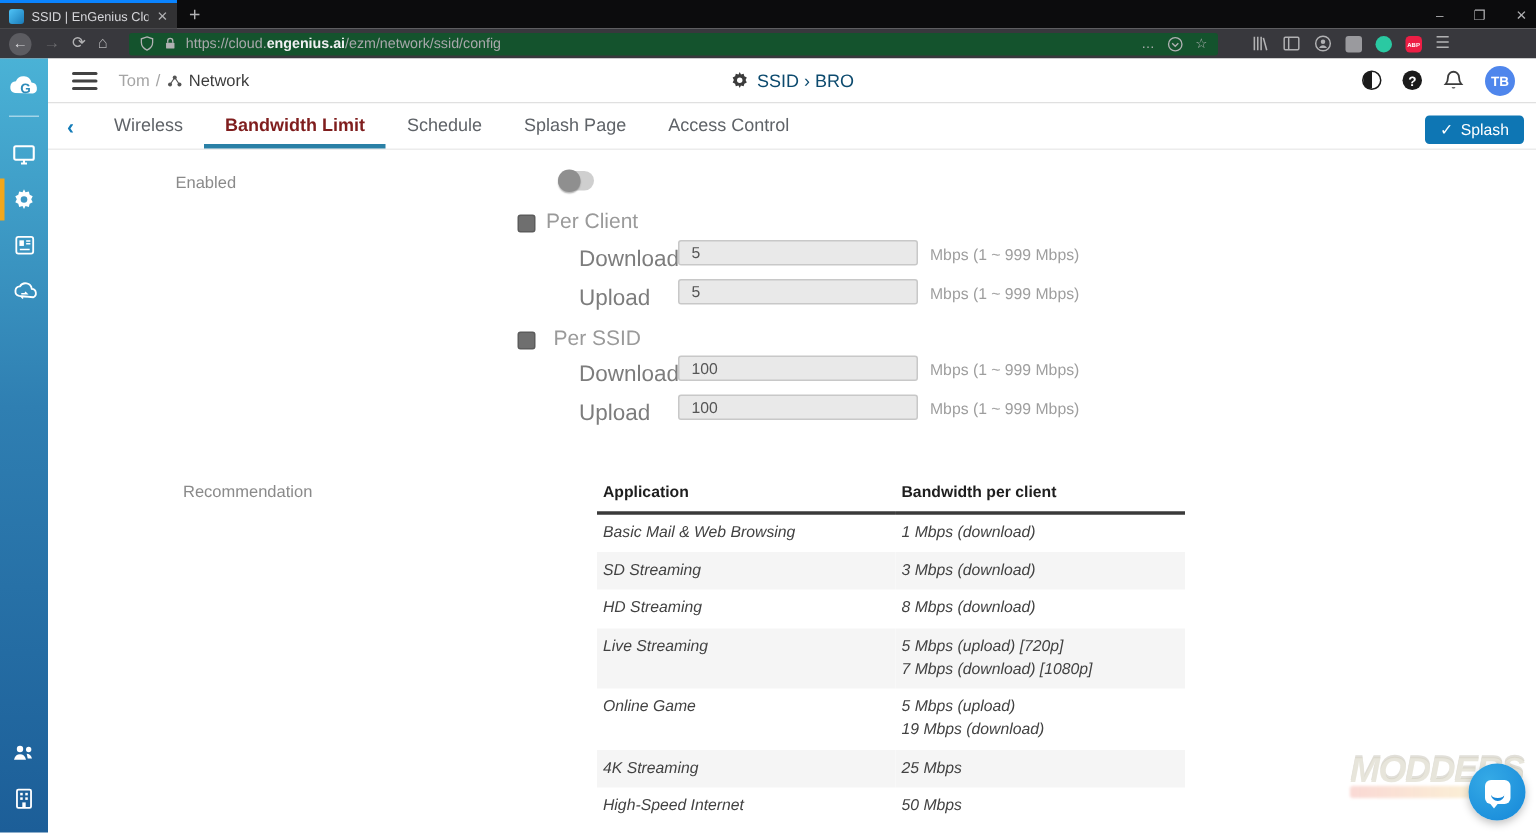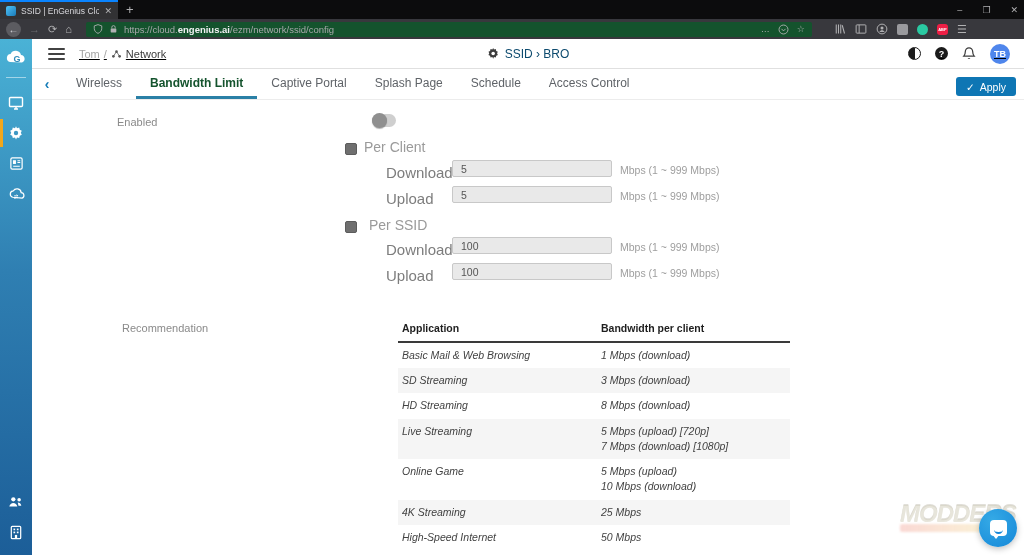--- a/index.html
+++ b/index.html
@@ -28,35 +28,35 @@
   .ext-abp { width:11px; height:11px; border-radius:3px; background:#ed1e45; color:#fff; font-size:4px; font-weight:bold; display:flex; align-items:center; justify-content:center; }
 
   
   .sidebar { position:absolute; left:0; top:39px; width:32px; height:516px; background:linear-gradient(180deg,#4ab2d6 0%,#2f7fb2 45%,#1c5e98 100%); display:flex; flex-direction:column; align-items:center; }
   .sb-logo { margin-top:7px; width:24px; height:24px; position:relative; }
   .sb-divider { width:20px; height:1px; background:rgba(255,255,255,.5); margin:7px 0 10px; }
   .sb-item { position:relative; width:32px; height:30px; display:flex; align-items:center; justify-content:center; }
   .sb-item.active::before { content:""; position:absolute; left:0; top:1px; width:3px; height:28px; background:#f2a71b; }
   .sb-bottom { margin-top:auto; display:flex; flex-direction:column; align-items:center; padding-bottom:8px; }
 
-  .app-header { position:absolute; left:32px; top:39px; width:992px; height:30px; background:#fff; border-bottom:1px solid #e0e0e0; display:flex; align-items:center;text-decoration:underline; }
+  .app-header { position:absolute; left:32px; top:39px; width:992px; height:30px; background:#fff; border-bottom:1px solid #e0e0e0; display:flex; align-items:center; }
   .hamburger { margin-left:16px; width:17px; display:flex; flex-direction:column; gap:3px; }
   .hamburger div { height:2px; background:#424242; border-radius:1px; }
   .breadcrumb { margin-left:14px; font-size:11px; color:#a5a5a5; display:flex; align-items:center; gap:4px; }
   .breadcrumb .dark { color:#3c3c3c; }
   .ctx-title { position:absolute; left:50%; transform:translateX(-50%); display:flex; align-items:center; gap:5px; font-size:12px; color:#0c4a6e; font-weight:500; }
   .header-right { margin-left:auto; display:flex; align-items:center; gap:14px; padding-right:14px; }
   .contrast-ic { width:13px; height:13px; border-radius:50%; border:1.5px solid #1b1b1b; background:linear-gradient(90deg,#1b1b1b 50%,transparent 50%); }
   .help-ic { width:13px; height:13px; border-radius:50%; background:#1b1b1b; color:#fff; font-size:9px; font-weight:bold; display:flex; align-items:center; justify-content:center; }
   .avatar { width:20px; height:20px; border-radius:50%; background:#4f86ec; color:#fff; font-size:9px; font-weight:bold; display:flex; align-items:center; justify-content:center; }
 
   .tabbar { position:absolute; left:32px; top:69px; width:992px; height:31px; background:#fff; border-bottom:1px solid #ececec; display:flex; align-items:stretch; }
   .tab-back { width:30px; display:flex; align-items:center; justify-content:center; color:#147cb8; font-size:14px; font-weight:bold; }
   .tab { padding:0 14px; display:flex; align-items:center; font-size:12px; color:#5f6368; border-bottom:3px solid transparent; }
-  .tab.active { color:#14532d; font-weight:bold; border-bottom-color:#2a80a6; }
+  .tab.active { color:#7f1d1d; font-weight:bold; border-bottom-color:#2a80a6; }
   .apply-btn { position:absolute; right:8px; top:8px; height:19px; background:#0e76b4; border:none; border-radius:3px; color:#fff; font-size:10.5px; padding:0 10px; display:flex; align-items:center; gap:5px; font-family:"Liberation Sans",sans-serif; }
 
   
   .content { position:absolute; left:32px; top:100px; width:796px; height:455px; background:#fff; }
   .flabel { position:absolute; font-size:11px; color:#8a8a8a; }
   .toggle { position:absolute; left:340px; top:14px; width:24px; height:13px; background:#cfcfcf; border-radius:7px; }
   .toggle .knob { position:absolute; left:0px; top:-1px; width:15px; height:15px; border-radius:50%; background:#8f8f8f; box-shadow:0 1px 1px rgba(0,0,0,.3); }
   .chkrow { position:absolute; display:flex; align-items:flex-end; gap:7px; font-size:14px; color:#9a9a9a; }
   .chk { width:12px; height:12px; background:#6f6f6f; border:1px solid #5c5c5c; border-radius:2px; }
   .field-label { position:absolute; font-size:15px; color:#7d7d7d; }
@@ -228,27 +228,26 @@
         <path d="M6.5 13.8a1.6 1.6 0 0 0 3 0" fill="#3c3c3c"></path>
       </svg>
     <div class="avatar">TB</div>
   </div>
 </div>
 
 <div class="tabbar">
   <div class="tab-back">‹</div>
   <div class="tab">Wireless</div>
   <div class="tab active">Bandwidth Limit</div>
-  <div class="tab">Captive Portal</div>
+  <div class="tab">Schedule</div>
   <div class="tab">Splash Page</div>
-  <div class="tab">Schedule</div>
   <div class="tab">Access Control</div>
   <button class="apply-btn">
     <span>✓</span>
-    <span>Apply</span>
+    <span>Splash</span>
   </button>
 </div>
 
 <div class="content">
   <div class="flabel" style="left:85px; top:16px;">Enabled</div>
   <div class="toggle">
       <div class="knob"></div>
     </div>
 
   <div class="chkrow" style="left:313px; top:39px;">
@@ -316,21 +315,21 @@
             <div>5 Mbps (upload) [720p]</div>
             <div>7 Mbps (download) [1080p]</div>
           </td>
         </tr>
         <tr>
           <td>
             <div>Online Game</div>
           </td>
           <td>
             <div>5 Mbps (upload)</div>
-            <div>10 Mbps (download)</div>
+            <div>19 Mbps (download)</div>
           </td>
         </tr>
         <tr>
           <td>
             <div>4K Streaming</div>
           </td>
           <td>
             <div>25 Mbps</div>
           </td>
         </tr>

